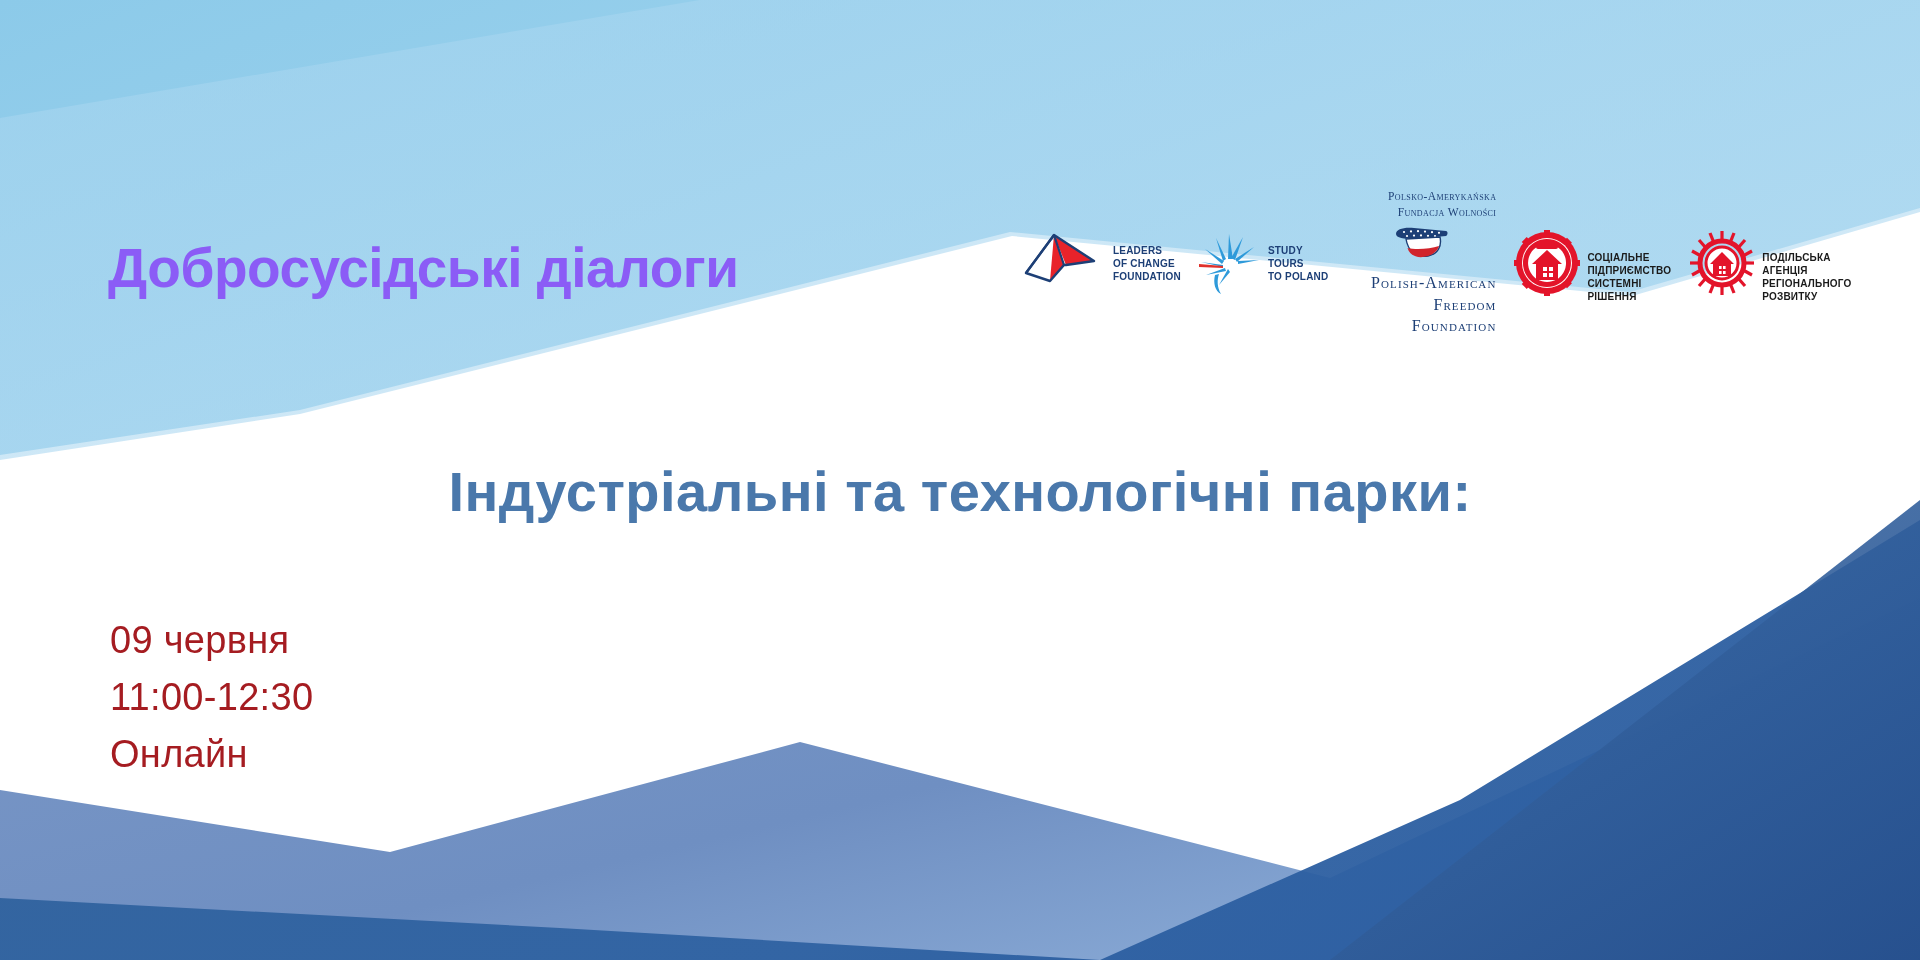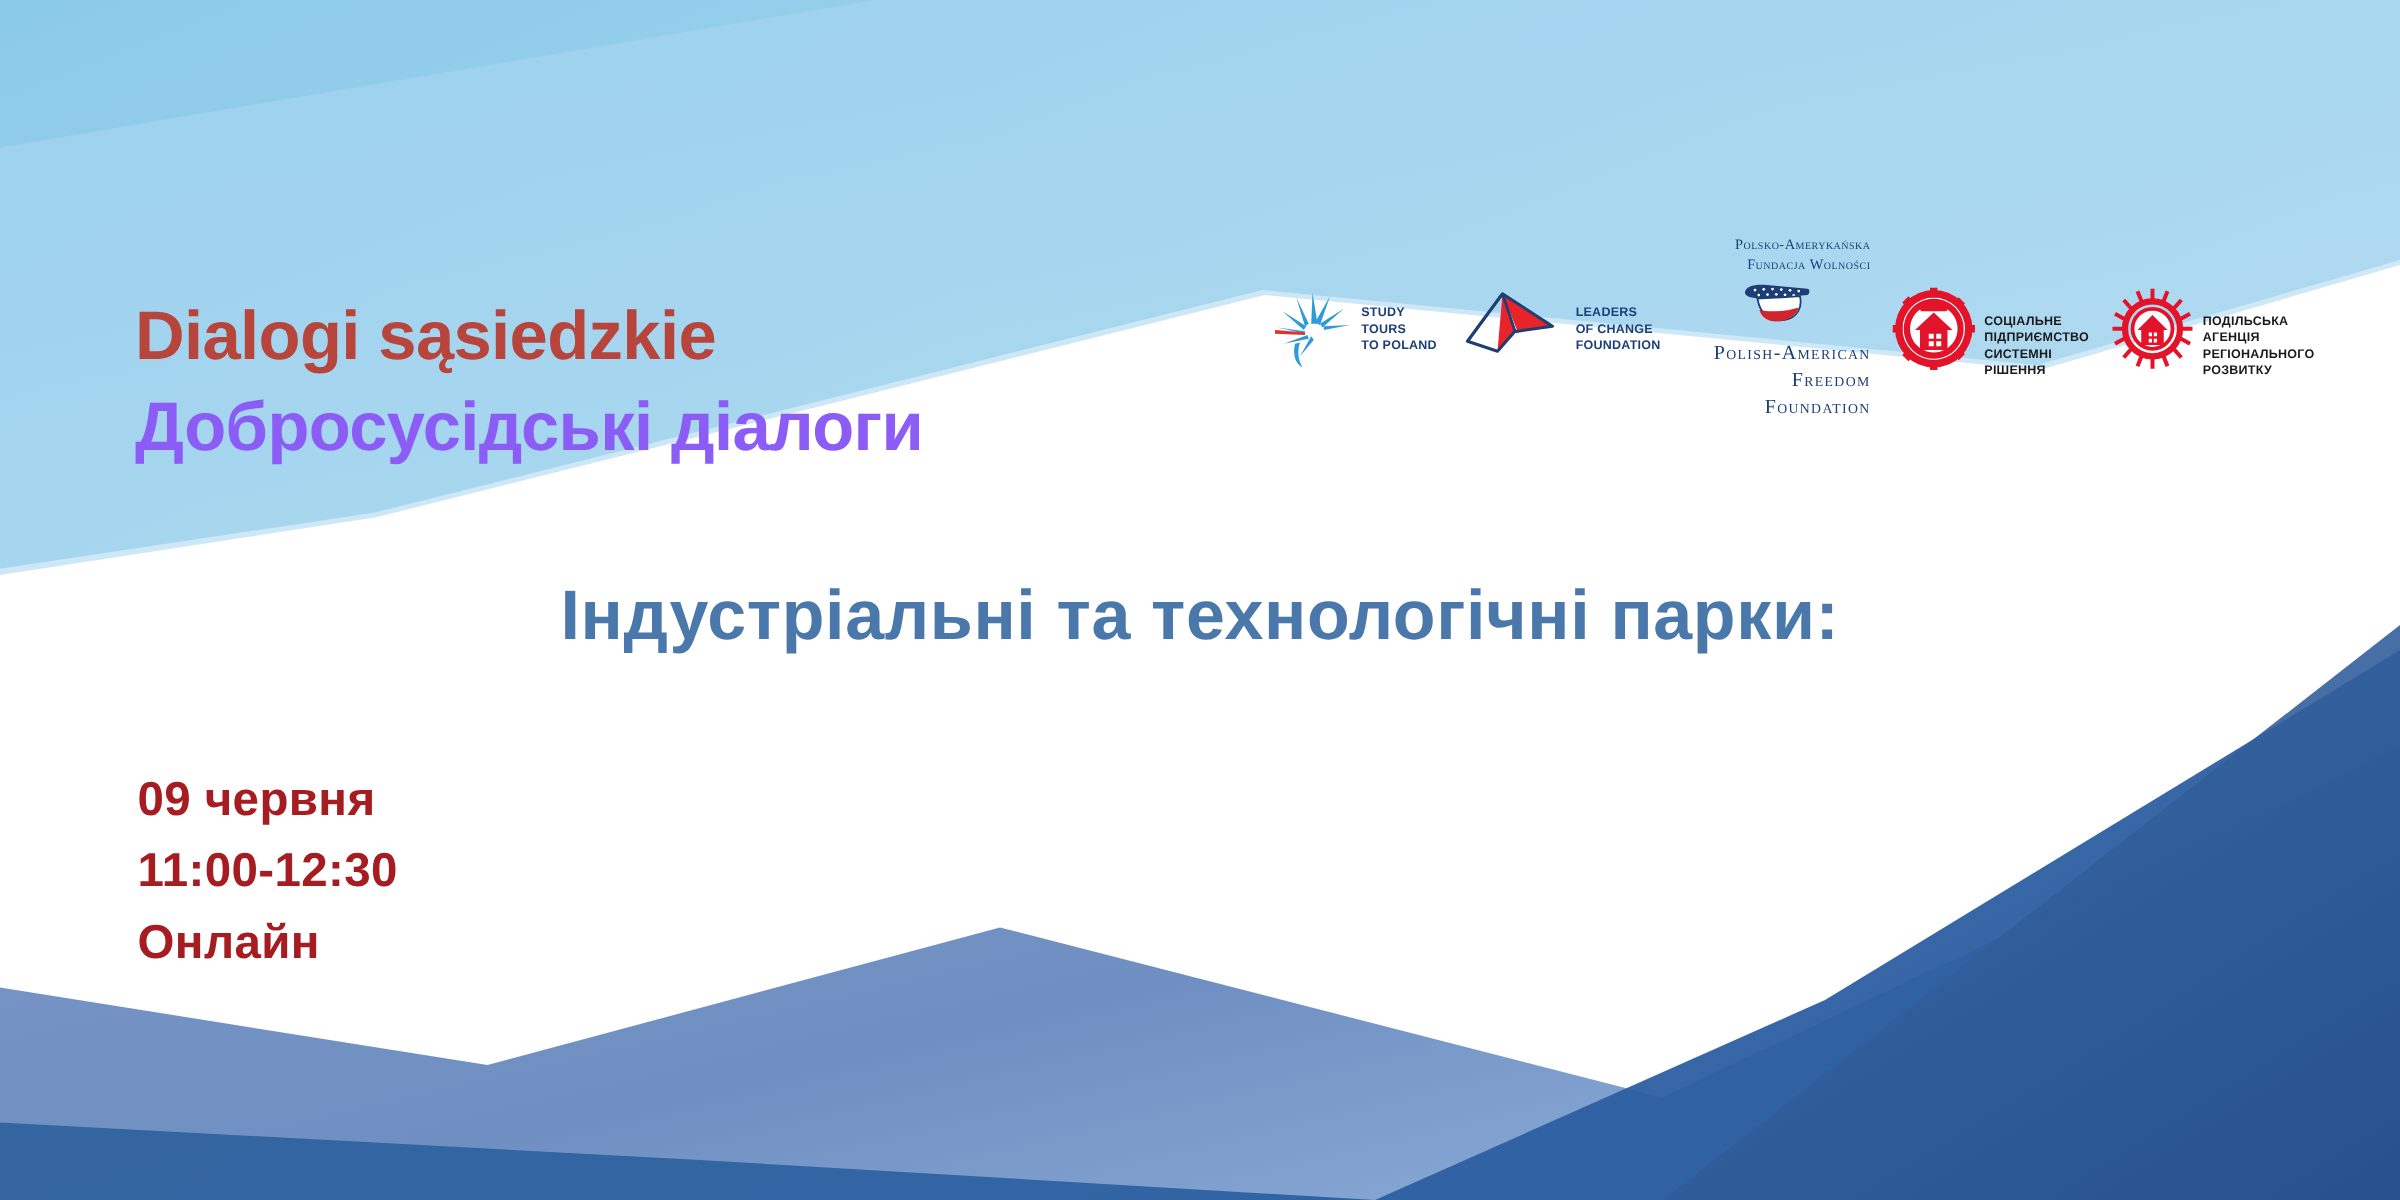--- a/index.html
+++ b/index.html
@@ -104,21 +104,21 @@
   }
   .headline .hl { display: block; white-space: nowrap; }
 
   
   .details {
     position: absolute;
     left: 110px;
     top: 612px;
     color: #a51c21;
     font-size: 38px;
-    font-weight: bold;
+    font-weight: normal;
     line-height: 1.5;
     letter-spacing: 0.3px;
   }
   .details .dl { display: block; white-space: nowrap; }
 </style>
 </head>
 <body>
 
 <div class="banner">
 
@@ -156,25 +156,39 @@
     <polygon points="1010,236 1632,296 1920,212 1920,240 1636,324 1008,262" fill="#ffffff" opacity="0.0"></polygon>
 
     <polygon points="0,790 390,852 800,742 1330,878 1920,598 1920,960 0,960" fill="url(#gMid)"></polygon>
 
     <polygon points="0,898 560,928 1100,960 1460,800 1920,520 1920,960 0,960" fill="url(#gDeep)" opacity="0.95"></polygon>
 
     <polygon points="1330,960 1920,500 1920,960" fill="url(#gDeep2)" opacity="0.9"></polygon>
   </svg>
 
   <div class="title-block">
-    <div class="title-line title-pl">Dialogi sąsiedzkie</div>
     <div class="title-line title-ua">Добросусідські діалоги</div>
   </div>
 
   <div class="logos">
+
+    <div class="logo">
+      <svg class="logo-mark" width="86" height="64" viewBox="0 0 86 64" xmlns="http://www.w3.org/2000/svg">
+        <polygon points="34,4 74,30 46,34" fill="#e8232a"></polygon>
+        <polygon points="34,4 30,50 44,34" fill="#e8232a"></polygon>
+        <path d="M34,4 L74,30 L46,34 L44,34 L30,50 L6,42 Z" fill="none" stroke="#1d3f76" stroke-width="2.4" stroke-linejoin="round"></path>
+        <path d="M34,4 L44,34 L46,34" fill="none" stroke="#1d3f76" stroke-width="2.2"></path>
+        <path d="M34,4 L6,42" fill="none" stroke="#1d3f76" stroke-width="2.2"></path>
+      </svg>
+      <div class="logo-text blue">
+        <span class="ln">LEADERS</span>
+        <span class="ln">OF CHANGE</span>
+        <span class="ln">FOUNDATION</span>
+      </div>
+    </div>
 
     <div class="logo">
       <svg class="logo-mark" width="62" height="64" viewBox="0 0 62 64" xmlns="http://www.w3.org/2000/svg">
         <g fill="#2e9ada">
           <polygon points="30,3 34,28 29,28"></polygon>
           <polygon points="44,6 36,29 32,27"></polygon>
           <polygon points="55,16 38,31 36,28"></polygon>
           <polygon points="60,29 39,33 39,30"></polygon>
           <polygon points="17,7 27,28 24,30"></polygon>
           <polygon points="6,18 25,30 23,33"></polygon>
@@ -183,35 +197,20 @@
           <polygon points="20,54 29,38 31,41"></polygon>
         </g>
         <polygon points="0,33 24,35 24,37 0,36" fill="#e0322c"></polygon>
         <path d="M16,44 C14,52 16,60 22,63 C18,56 18,49 20,43 Z" fill="#2e9ada"></path>
         <circle cx="29" cy="33" r="3" fill="#ffffff"></circle>
       </svg>
       <div class="logo-text blue">
         <span class="ln">STUDY</span>
         <span class="ln">TOURS</span>
         <span class="ln">TO POLAND</span>
-      </div>
-    </div>
-
-    <div class="logo">
-      <svg class="logo-mark" width="86" height="64" viewBox="0 0 86 64" xmlns="http://www.w3.org/2000/svg">
-        <polygon points="34,4 74,30 46,34" fill="#e8232a"></polygon>
-        <polygon points="34,4 30,50 44,34" fill="#e8232a"></polygon>
-        <path d="M34,4 L74,30 L46,34 L44,34 L30,50 L6,42 Z" fill="none" stroke="#1d3f76" stroke-width="2.4" stroke-linejoin="round"></path>
-        <path d="M34,4 L44,34 L46,34" fill="none" stroke="#1d3f76" stroke-width="2.2"></path>
-        <path d="M34,4 L6,42" fill="none" stroke="#1d3f76" stroke-width="2.2"></path>
-      </svg>
-      <div class="logo-text blue">
-        <span class="ln">LEADERS</span>
-        <span class="ln">OF CHANGE</span>
-        <span class="ln">FOUNDATION</span>
       </div>
     </div>
 
     <div class="logo-pafw">
       <div class="pafw-top">
         <span class="ln">Polsko-Amerykańska</span>
         <span class="ln">Fundacja Wolności</span>
       </div>
       <svg class="pafw-flag" width="62" height="44" viewBox="0 0 62 44" xmlns="http://www.w3.org/2000/svg">
         <path d="M6,10 C6,5 14,3 24,4 L56,7 C58,7 58,11 56,12 L24,15 C14,15 6,14 6,10 Z" fill="#1d3f76"></path>

